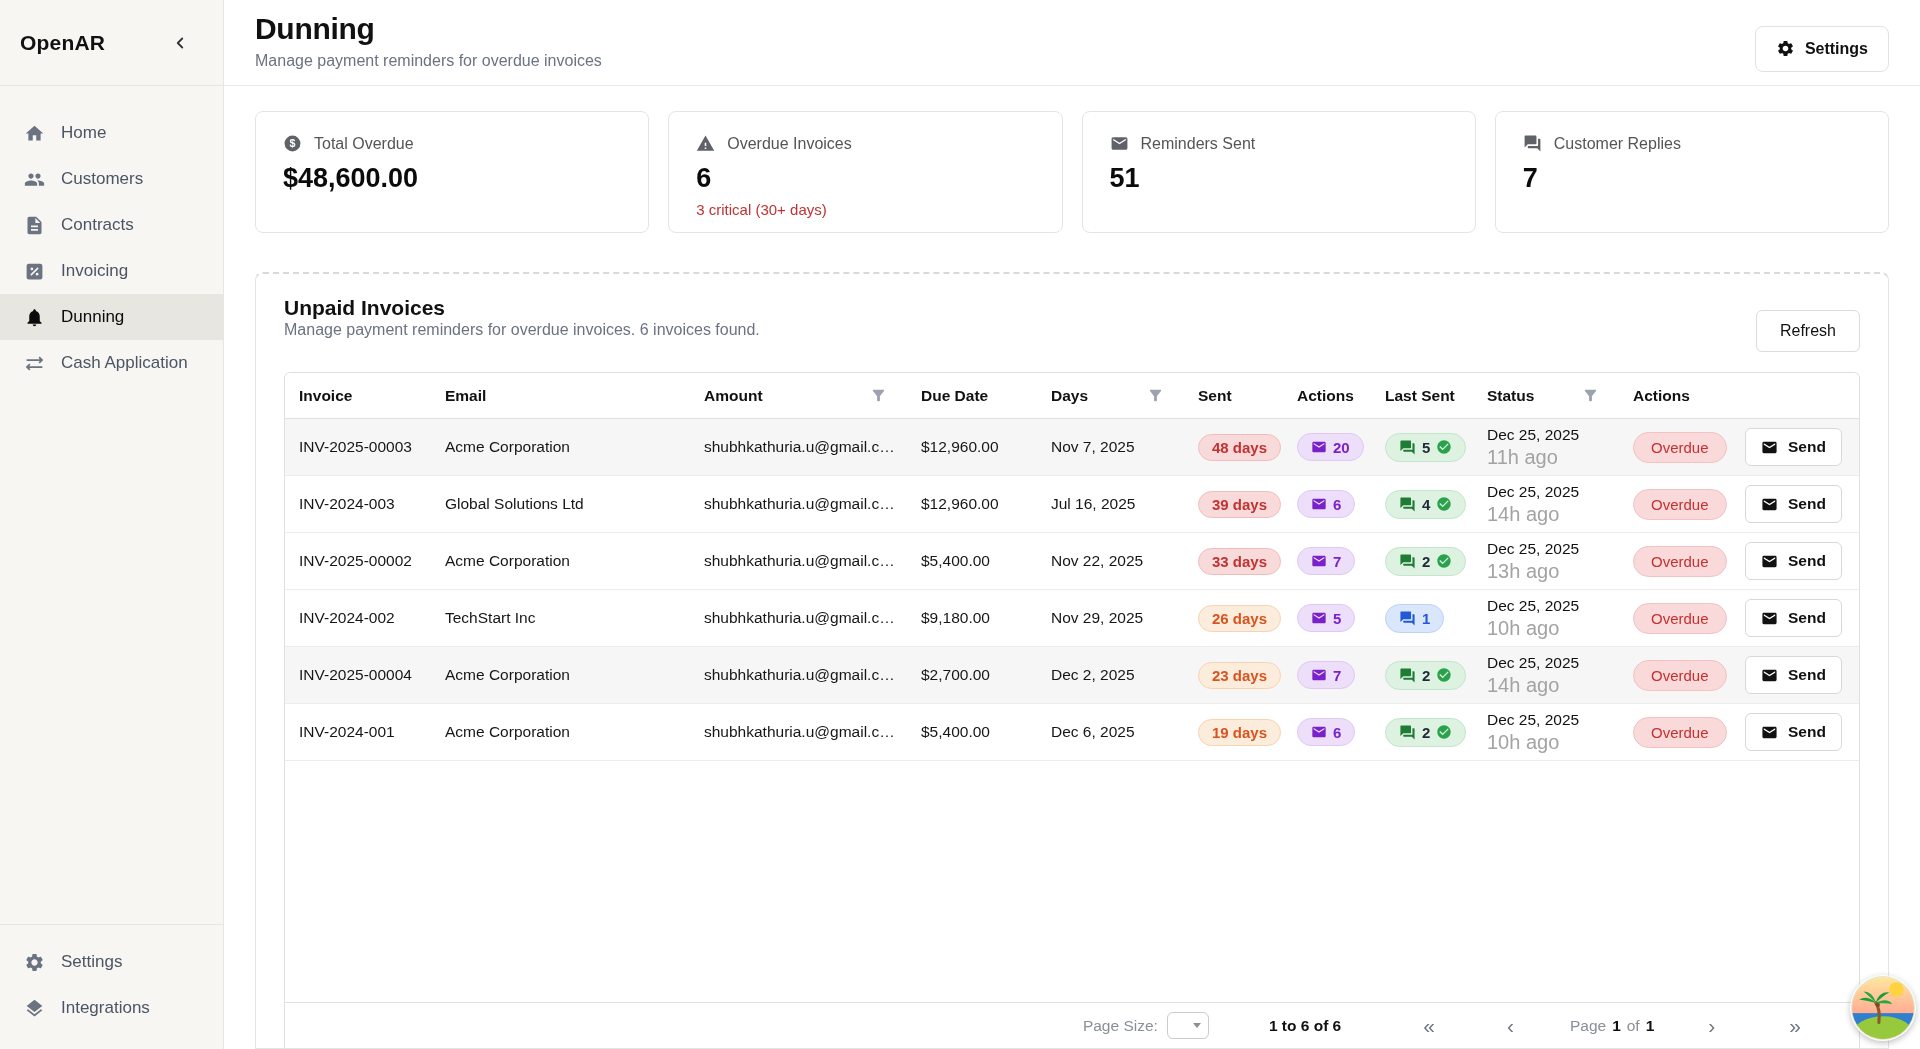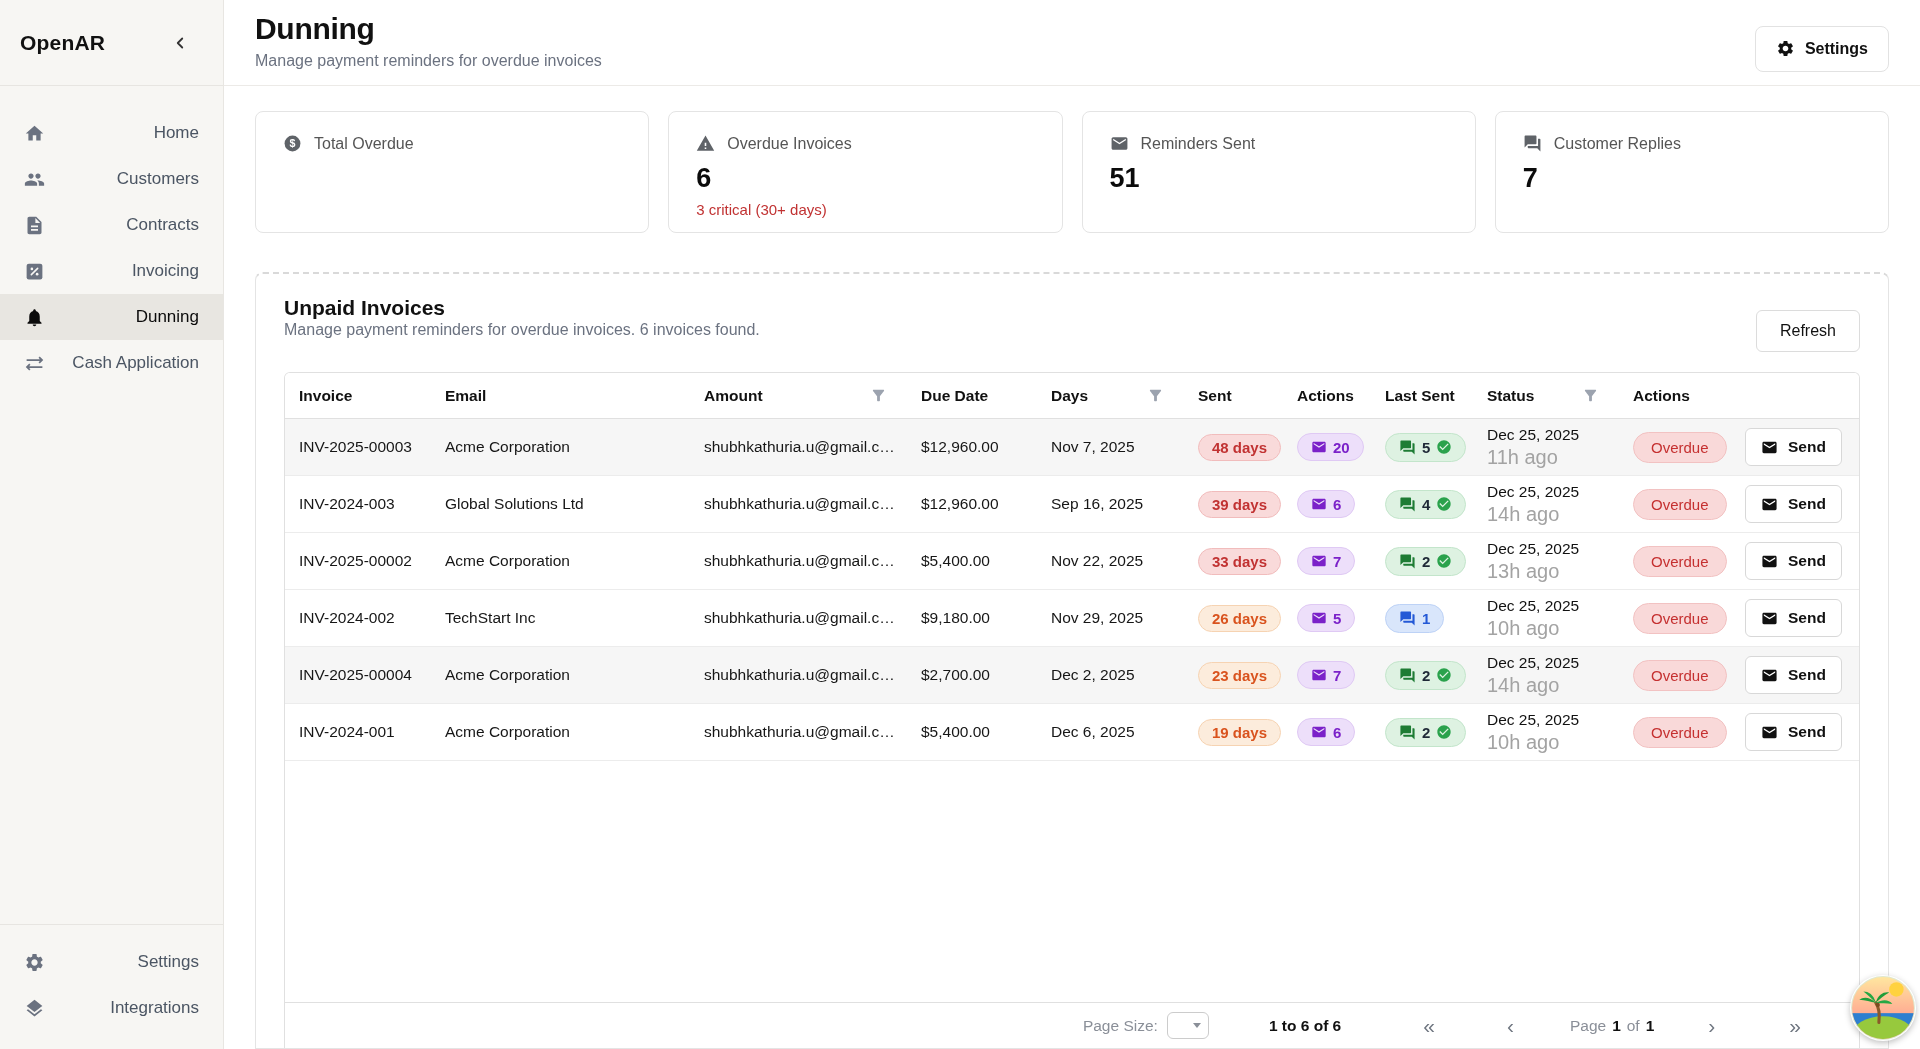--- a/index.html
+++ b/index.html
@@ -9,21 +9,21 @@
 
   
   .sidebar { width:224px; height:100%; background:#f7f6f3; border-right:1px solid #e8e6e2;
     display:flex; flex-direction:column; flex-shrink:0; }
   .sidebar-header { height:86px; display:flex; align-items:center; justify-content:space-between;
     padding:0 34px 0 20px; border-bottom:1px solid #e7e5e1; }
   .logo { font-size:21px; font-weight:700; color:#111; letter-spacing:.2px; }
   .collapse-btn { color:#333; cursor:pointer; display:flex; align-items:center; }
   .nav { padding-top:24px; display:flex; flex-direction:column; }
   .nav-item { display:flex; align-items:center; gap:16px; height:46px; padding:0 24px;
-    color:#4b5563; font-size:17px; cursor:pointer;justify-content:space-between; }
+    color:#4b5563; font-size:17px; cursor:pointer; }
   .nav-item svg { width:21px; height:21px; flex-shrink:0; color:#6b7280; }
   .nav-item.active { background:#e8e6e1; color:#0b0b0b; }
   .nav-item.active svg { color:#0b0b0b; }
   .sidebar-spacer { flex:1; }
   .sidebar-footer { border-top:1px solid #e7e5e1; padding:14px 0 18px; }
 
   
   .main { flex:1; display:flex; flex-direction:column; min-width:0; }
   .page-header { height:86px; padding:12px 31px 0; display:flex; justify-content:space-between;
     border-bottom:1px solid #eceae7; flex-shrink:0; }
@@ -204,20 +204,21 @@
 
       <div class="stats-row">
         <div class="stat-card">
           <div class="stat-top">
             <svg viewBox="0 0 24 24">
                 <circle cx="12" cy="12" r="10" fill="currentColor"></circle>
                 <text x="12" y="16.6" text-anchor="middle" font-size="13.5" font-weight="bold" fill="#fff" font-family="sans-serif">$</text>
               </svg>
             <span>Total Overdue</span>
           </div>
+          <div class="stat-value">$48,600.00</div>
         </div>
         <div class="stat-card">
           <div class="stat-top">
             <svg viewBox="0 0 24 24" fill="currentColor" fill-rule="evenodd">
                 <path d="M12 2 1 21h22L12 2zm1 17h-2v-2h2v2zm0-4h-2v-4h2v4z"></path>
               </svg>
             <span>Overdue Invoices</span>
           </div>
           <div class="stat-value">6</div>
           <div class="stat-note">3 critical (30+ days)</div>
@@ -324,21 +325,21 @@
         <span>Send</span>
       </button>
     </div>
   </div>
 
   <div class="trow">
     <div class="td">INV-2024-003</div>
     <div class="td">Global Solutions Ltd</div>
     <div class="td">shubhkathuria.u@gmail.c…</div>
     <div class="td">$12,960.00</div>
-    <div class="td">Sep 16, 2025</div>
+    <div class="td">Jul 16, 2025</div>
     <div class="td">
       <span class="pill days-pill days-critical">39 days</span>
     </div>
     <div class="td">
       <span class="pill sent-pill">
         <svg viewBox="0 0 24 24" fill="currentColor">
                       <path d="M20 4H4c-1.1 0-2 .9-2 2v12c0 1.1.9 2 2 2h16c1.1 0 2-.9 2-2V6c0-1.1-.9-2-2-2zm0 4-8 5-8-5V6l8 5 8-5v2z"></path>
                     </svg>
         <span>6</span>
       </span>

